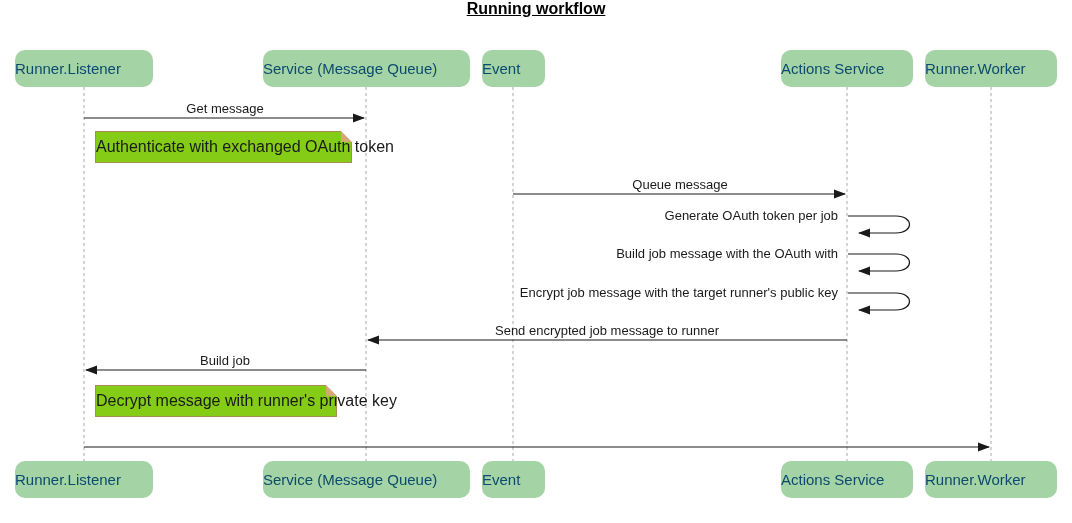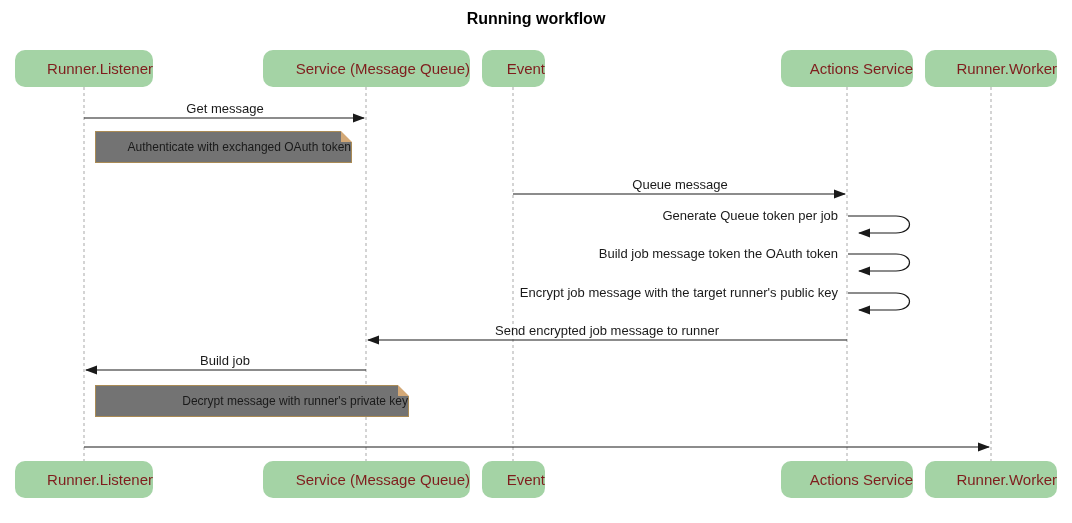--- a/index.html
+++ b/index.html
@@ -5,40 +5,40 @@
   html,body{margin:0;padding:0;background:#ffffff;}
   .diagram{
     position:relative;
     width:1072px;height:523px;
     background:#ffffff;
     font-family:"Liberation Sans", sans-serif;
     color:#1a1a1a;
     overflow:hidden;
   }
   .title{
-    position:absolute;top:10px;left:0;width:1072px;
-    text-align:center;font-size:16px;font-weight:bold;color:#000;
+    position:absolute;top:0;left:0;width:1072px;
+    text-align:center;font-size:16px;font-weight:bold;color:#000;text-decoration:underline;
   }
   .svg-layer{position:absolute;top:0;left:0;}
   .actor{
     position:absolute;height:37px;
     background:#a4d3a5;border-radius:10px;
-    display:flex;align-items:center;justify-content:flex-end;
-    font-size:15px;color:#7f1d1d;white-space:nowrap;
+    display:flex;align-items:center;justify-content:flex-start;
+    font-size:15px;color:#0c4a6e;white-space:nowrap;
   }
   .msg-label{
     position:absolute;font-size:13px;line-height:14px;color:#1a1a1a;
     white-space:nowrap;transform:translateX(-50%);
   }
   .msg-label.right-align{transform:none;text-align:right;}
   .note{
     position:absolute;height:32px;box-sizing:border-box;
-    background:#737373;border:1px solid #aa8b55;
-    display:flex;align-items:center;justify-content:flex-end;
-    font-size:12px;color:#1a1a1a;white-space:nowrap;
+    background:#84cc16;border:1px solid #aa8b55;
+    display:flex;align-items:center;justify-content:flex-start;
+    font-size:16px;color:#1a1a1a;white-space:nowrap;
   }
   .note::before{
     content:"";position:absolute;top:-1px;right:-1px;
     width:0;height:0;border-style:solid;
     border-width:0 11px 11px 0;
     border-color:#ffffff #ffffff #d3a876 #d3a876;
   }
 </style>
 </head>
 <body>
@@ -99,26 +99,26 @@
     </div>
   <div class="actor" style="left:781px;top:461px;width:132px;">
       <span>Actions Service</span>
     </div>
   <div class="actor" style="left:925px;top:461px;width:132px;">
       <span>Runner.Worker</span>
     </div>
 
   <div class="msg-label" style="left:225px;top:102px;">Get message</div>
   <div class="msg-label" style="left:680px;top:178px;">Queue message</div>
-  <div class="msg-label right-align" style="right:234px;top:209px;">Generate Queue token per job</div>
-  <div class="msg-label right-align" style="right:234px;top:247px;">Build job message token the OAuth token</div>
+  <div class="msg-label right-align" style="right:234px;top:209px;">Generate OAuth token per job</div>
+  <div class="msg-label right-align" style="right:234px;top:247px;">Build job message with the OAuth with</div>
   <div class="msg-label right-align" style="right:234px;top:286px;">Encrypt job message with the target runner's public key</div>
   <div class="msg-label" style="left:607px;top:324px;">Send encrypted job message to runner</div>
   <div class="msg-label" style="left:225px;top:354px;">Build job</div>
 
   <div class="note" style="left:95px;top:131px;width:257px;">
       <span>Authenticate with exchanged OAuth token</span>
     </div>
-  <div class="note" style="left:95px;top:385px;width:314px;">
+  <div class="note" style="left:95px;top:385px;width:242px;">
       <span>Decrypt message with runner's private key</span>
     </div>
 
 </div>
 
 </body></html>

